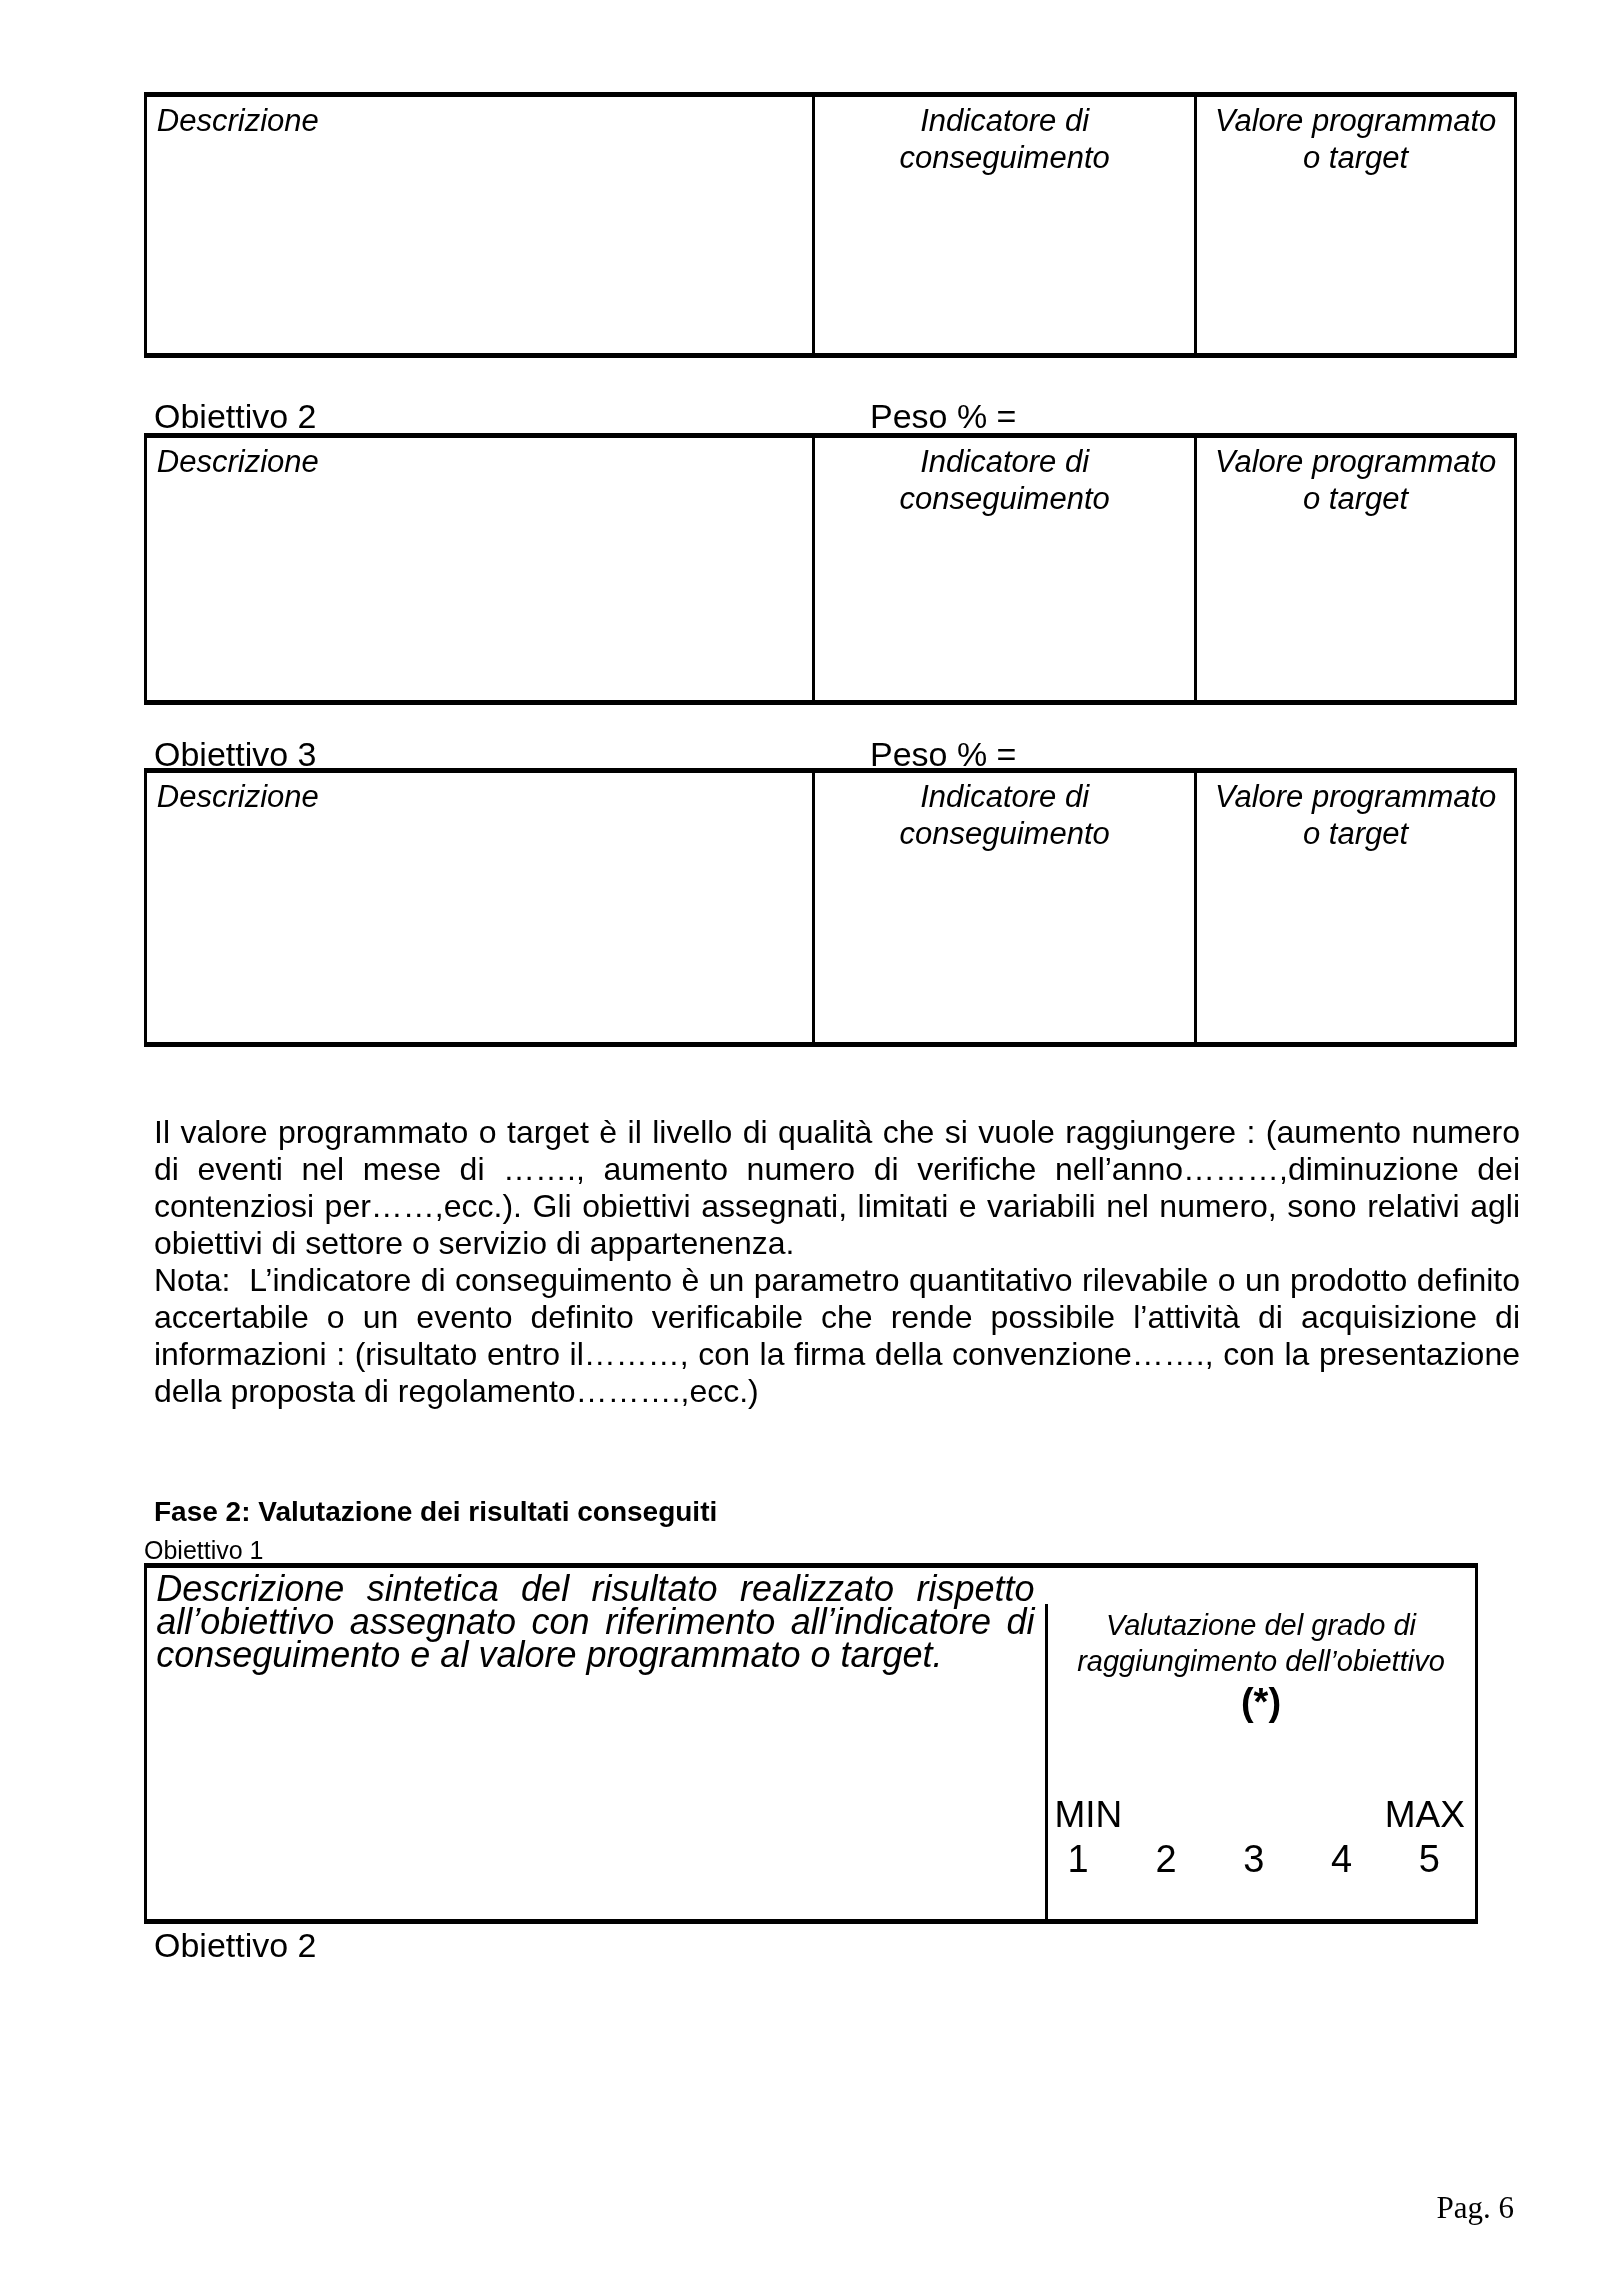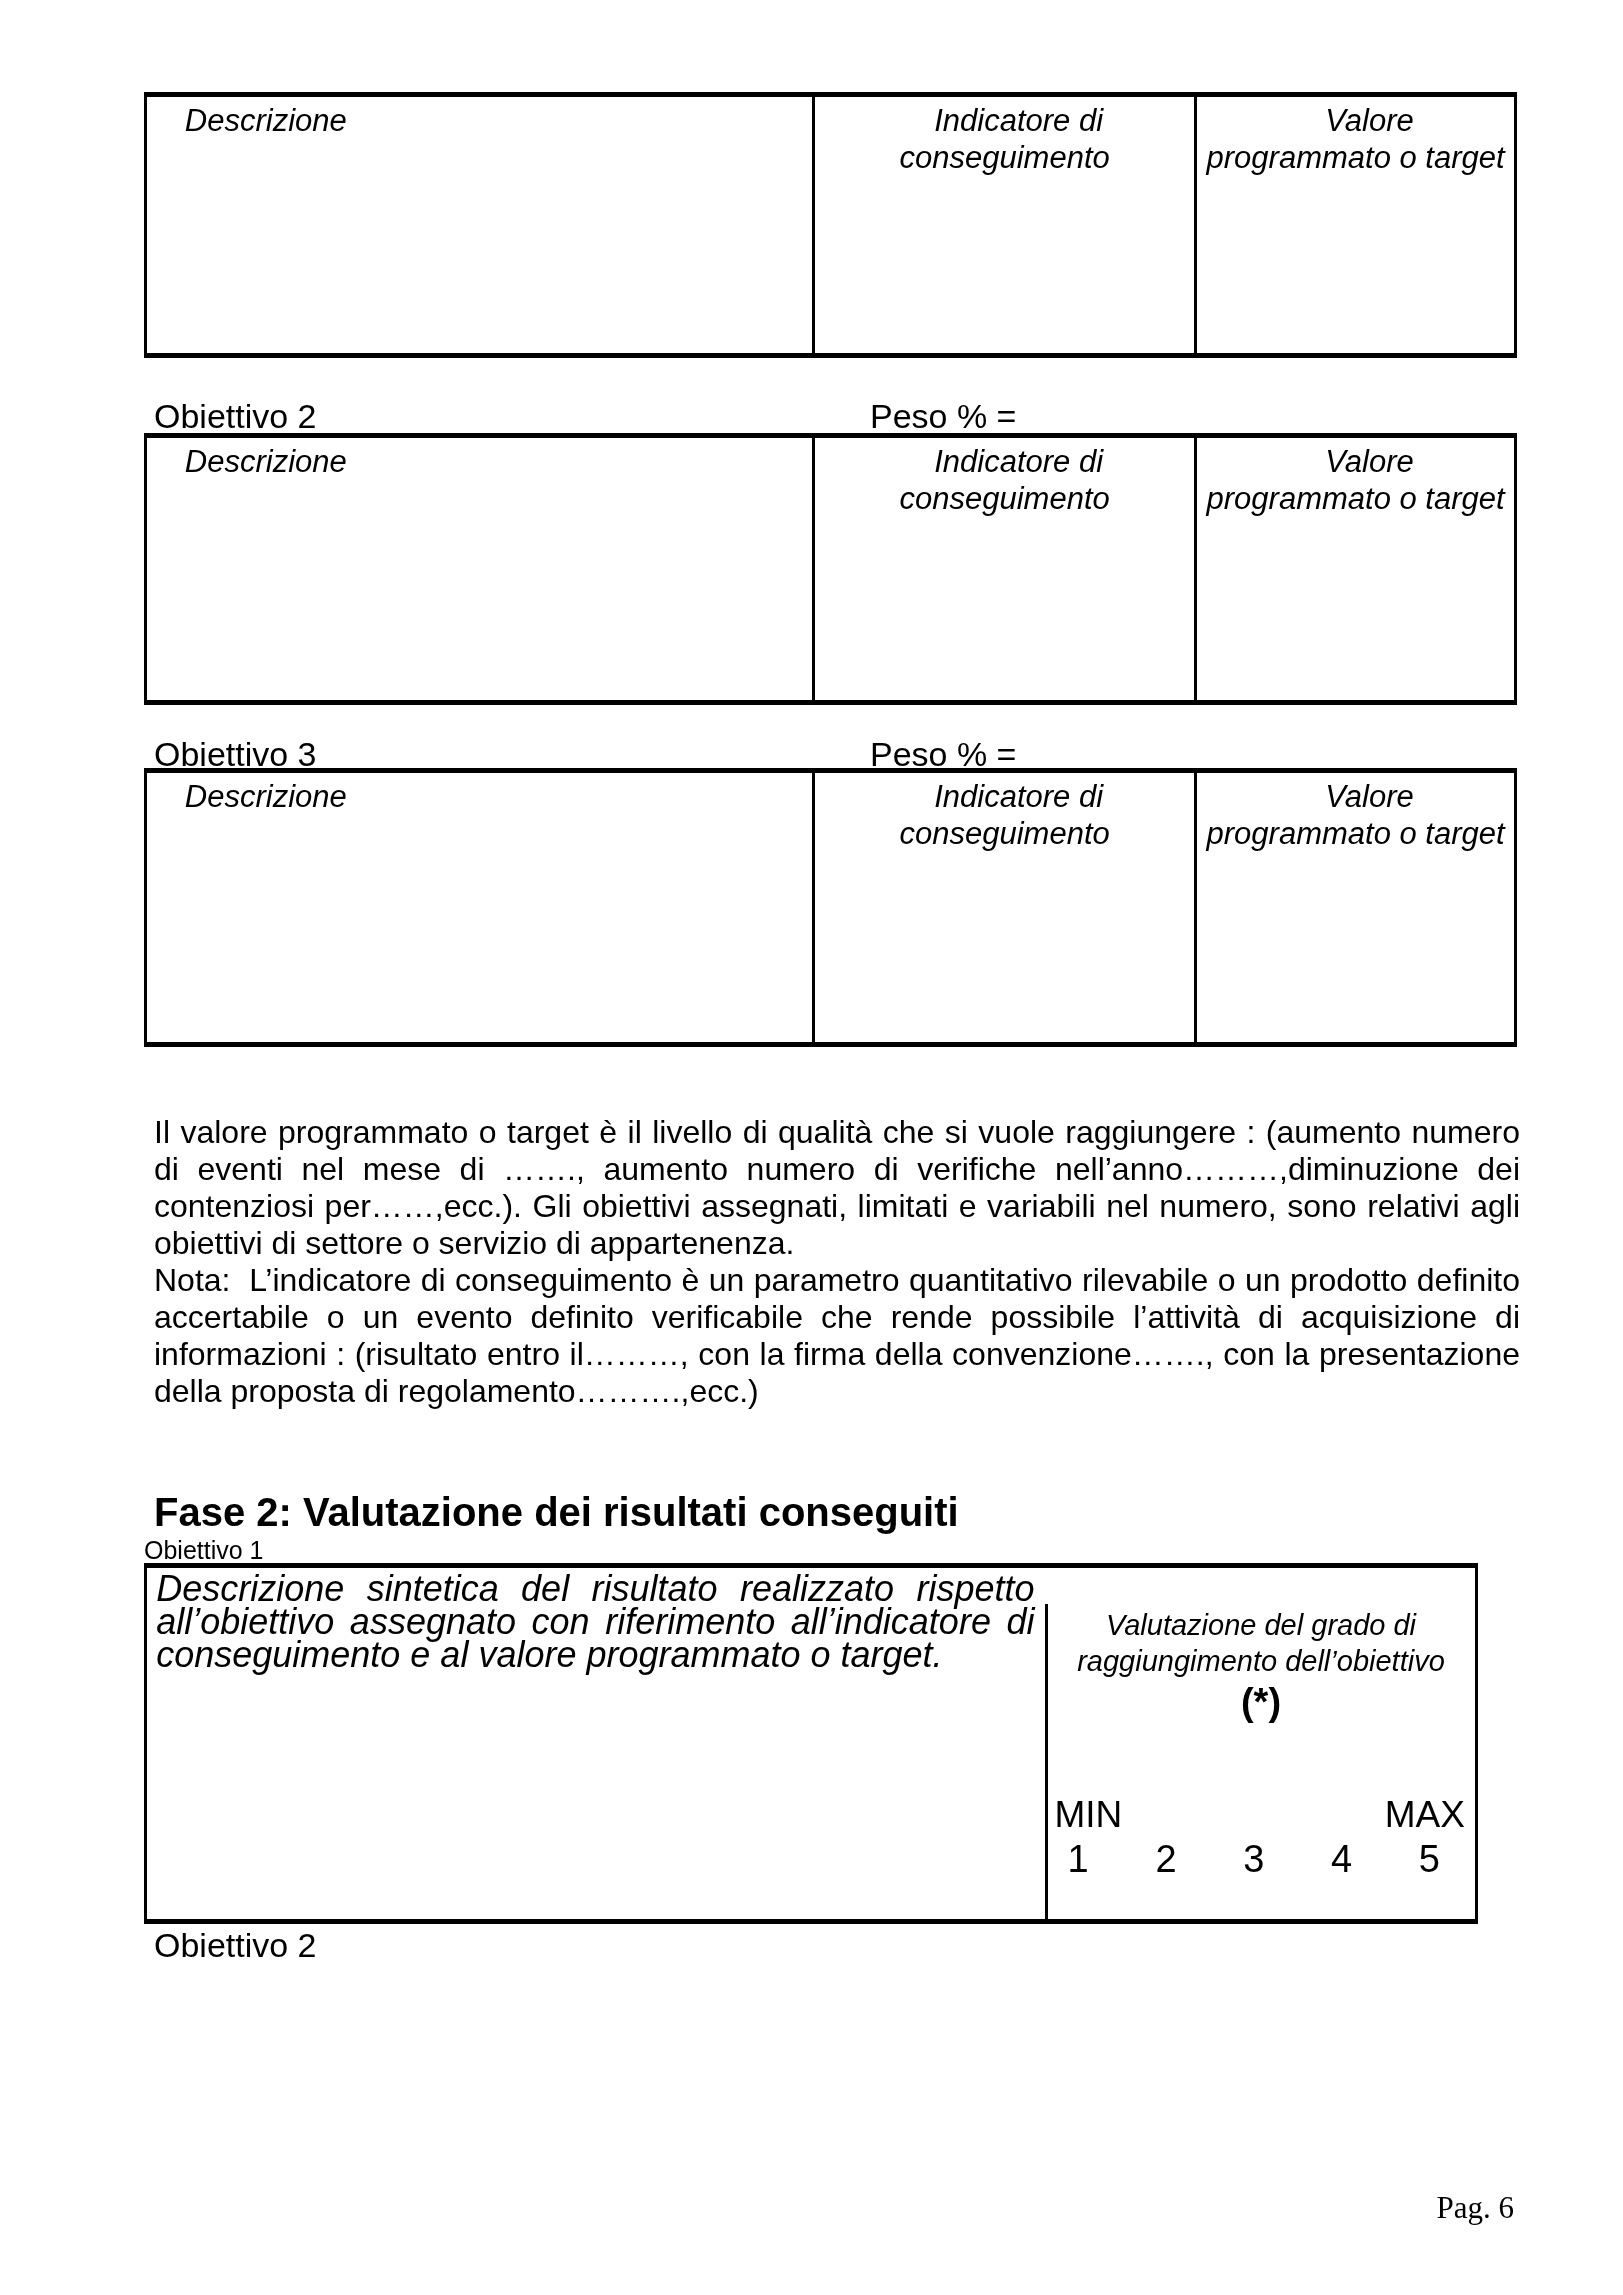--- a/index.html
+++ b/index.html
@@ -14,38 +14,38 @@
   
   .obj-table {
     position:absolute; left:144px; width:1373px;
     border:3.3px solid #000; border-top-width:5.2px; border-bottom-width:5.2px;
     display:flex; background:#fff;
   }
   .obj-table .col { height:100%; }
   .obj-table .col-desc { width:674px; padding:5.2px 6.5px 0 9.8px; }
   .obj-table .col-ind  { width:387px; border-left:3.3px solid #000; padding:5.2px 6.5px 0 6.5px; text-align:center; }
   .obj-table .col-val  { width:324px; border-left:3.3px solid #000; padding:5.2px 5.2px 0 5.2px; text-align:center; }
-  .hdr-text { font-style:italic; font-size:31px; line-height:37px;margin-left:28px; }
+  .hdr-text { font-style:italic; font-size:31px; line-height:37px; }
 
   #table-obj1 { top:92px;  height:266px; }
   #table-obj2 { top:433px;  height:272px; }
   #table-obj3 { top:768px; height:279px; }
 
   
   .obj-row { position:absolute; left:154px; width:1365px; font-size:34px; line-height:38px; }
   .peso { position:absolute; left:716px; top:0; }
   #obj2-row { top:397px; }
   #obj3-row { top:735px; }
 
   
   .nota-block { position:absolute; left:154px; top:1114px; width:1366px; }
   .nota-block p { font-size:32px; line-height:37px; text-align:justify; }
 
   
-  .fase2-title { position:absolute; left:154px; top:1493px; font-size:40px; line-height:38px; font-weight:bold; }
+  .fase2-title { position:absolute; left:154px; top:1493px; font-size:28px; line-height:38px; font-weight:bold; }
   .obj1-label  { position:absolute; left:144px; top:1531px; font-size:25px; line-height:38px; }
 
   .val-table {
     position:absolute; left:144px; top:1563px; width:1334px; height:361px;
     border:3.3px solid #000; border-top-width:5.2px; border-bottom-width:5.2px;
     display:flex; background:#fff;
   }
   .val-left {
     width:898px; padding:3.9px 10.5px 0 9.2px;
     font-style:italic; font-size:36px; line-height:33px; text-align:justify;

